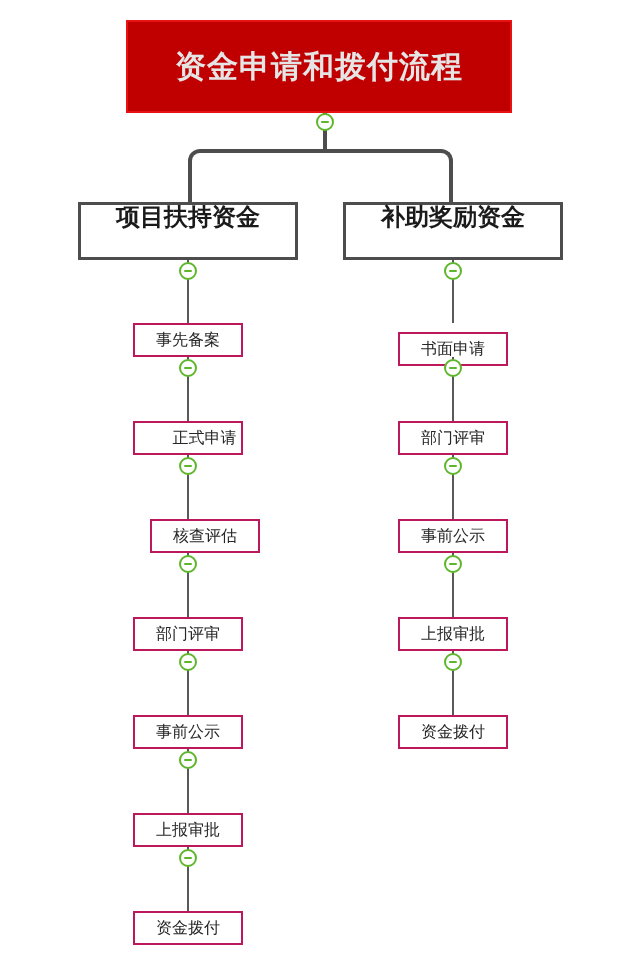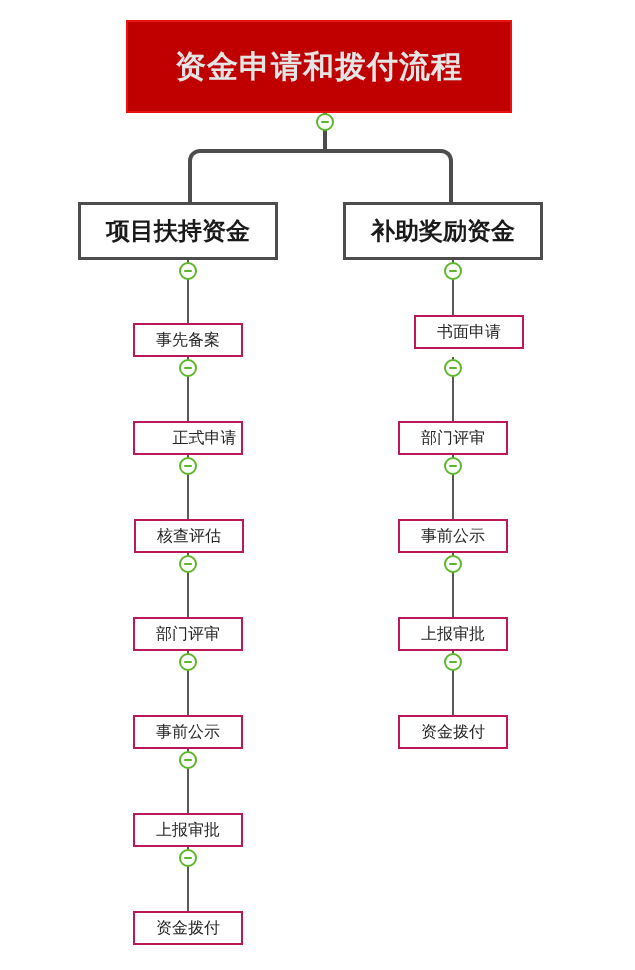--- a/index.html
+++ b/index.html
@@ -39,27 +39,26 @@
     font-size: 31px;
     font-weight: bold;
     letter-spacing: 1px;
     line-height: 1;
     white-space: nowrap;
   }
 
   
   .branch-node {
     position: absolute;
-    width: 200px;
+    width: 220px;
     height: 58px;
     background: #ffffff;
     border: 3px solid #4d4d4d;
     box-sizing: border-box;
     display: flex;
-    align-items: center;
     justify-content: center;
   }
   .branch-text {
     color: #1a1a1a;
     font-size: 24px;
     font-weight: bold;
     line-height: 1;
     white-space: nowrap;
   }
   #branch-left  { left: 78px;  top: 202px; }
@@ -174,21 +173,21 @@
       <div class="toggle" style="left: 179px; top: 359px;">
         <span class="bar"></span>
       </div>
       <div class="leaf-node" style="left: 133px; top: 421px; padding-left: 33px;">
         <span class="leaf-text">正式申请</span>
       </div>
       <div class="vline thin" style="left: 187px; top: 455px; height: 64px;"></div>
       <div class="toggle" style="left: 179px; top: 457px;">
         <span class="bar"></span>
       </div>
-      <div class="leaf-node" style="left: 134px; top: 519px;">
+      <div class="leaf-node" style="left: 150px; top: 519px;">
         <span class="leaf-text">核查评估</span>
       </div>
       <div class="vline thin" style="left: 187px; top: 553px; height: 64px;"></div>
       <div class="toggle" style="left: 179px; top: 555px;">
         <span class="bar"></span>
       </div>
       <div class="leaf-node" style="left: 133px; top: 617px;">
         <span class="leaf-text">部门评审</span>
       </div>
       <div class="vline thin" style="left: 187px; top: 651px; height: 64px;"></div>
@@ -209,21 +208,21 @@
       <div class="toggle" style="left: 179px; top: 849px;">
         <span class="bar"></span>
       </div>
       <div class="leaf-node" style="left: 133px; top: 911px;">
         <span class="leaf-text">资金拨付</span>
       </div>
       <div class="vline thin" style="left: 452px; top: 260px; height: 63px;"></div>
       <div class="toggle" style="left: 444px; top: 262px;">
         <span class="bar"></span>
       </div>
-      <div class="leaf-node" style="left: 398px; top: 315px; margin-left: 16px;">
+      <div class="leaf-node" style="left: 398px; top: 332px;">
         <span class="leaf-text">书面申请</span>
       </div>
       <div class="vline thin" style="left: 452px; top: 357px; height: 64px;"></div>
       <div class="toggle" style="left: 444px; top: 359px;">
         <span class="bar"></span>
       </div>
       <div class="leaf-node" style="left: 398px; top: 421px;">
         <span class="leaf-text">部门评审</span>
       </div>
       <div class="vline thin" style="left: 452px; top: 455px; height: 64px;"></div>

